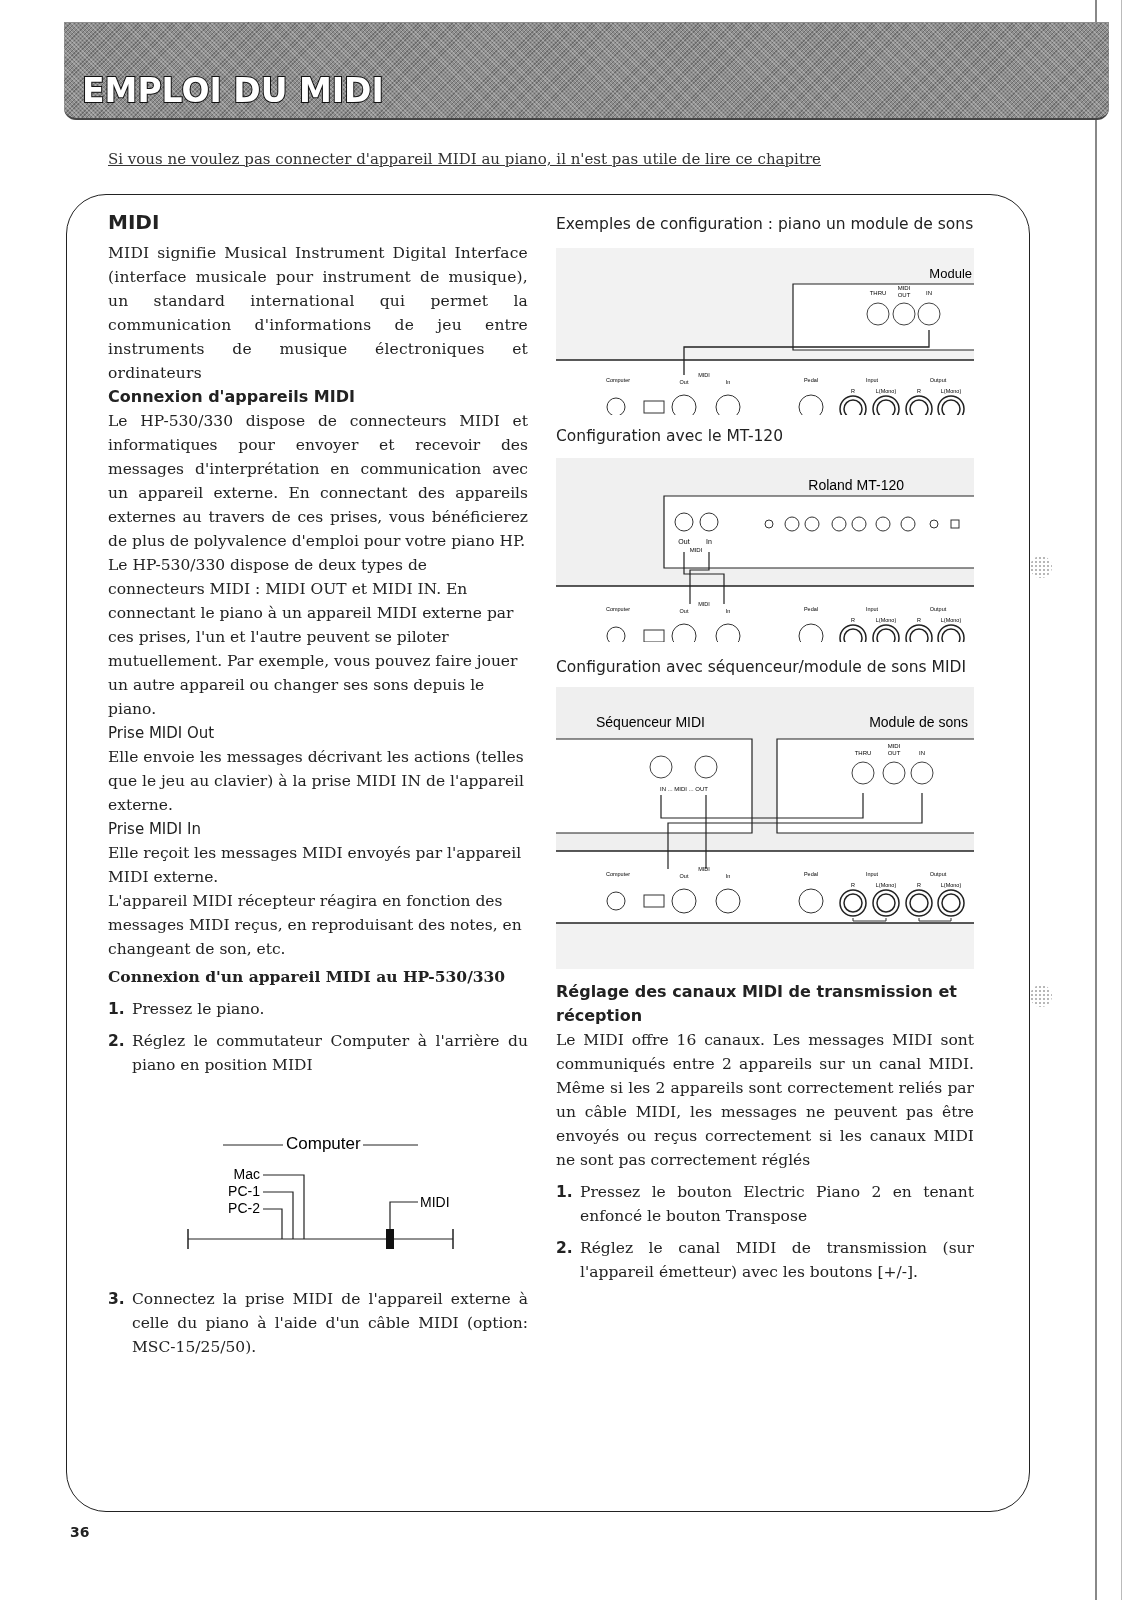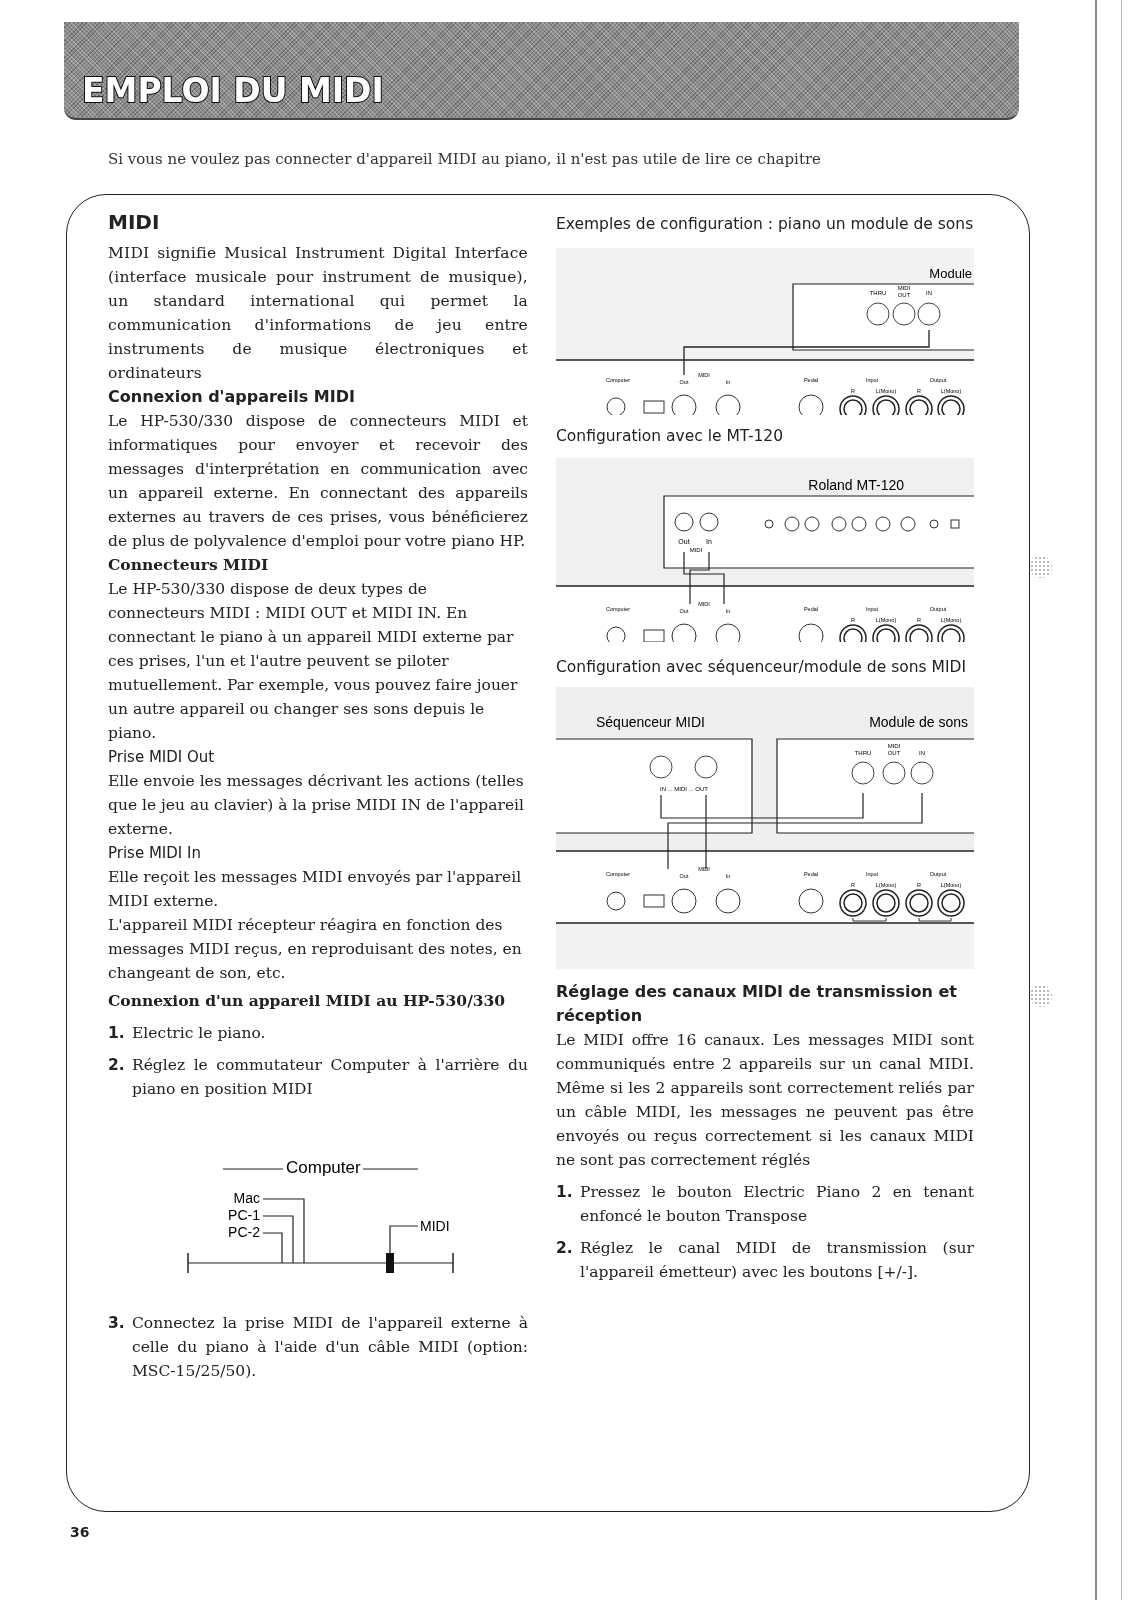--- a/index.html
+++ b/index.html
@@ -1,29 +1,29 @@
 <!DOCTYPE html>
 <html><head>
 <meta charset="utf-8">
 <style>
   html, body { margin:0; padding:0; background:#fff; }
   body { width:1131px; height:1600px; position:relative; overflow:hidden; color:#222;
          font-family:"DejaVu Serif", serif; }
-  .banner { position:absolute; left:64px; top:22px; width:924px; height:96px;
+  .banner { position:absolute; left:64px; top:22px; width:1045px; height:96px;
             border-radius:0 0 12px 12px;
             background:
               repeating-linear-gradient(45deg, rgba(255,255,255,0.25) 0 1px, transparent 1px 3px),
               repeating-linear-gradient(-45deg, rgba(0,0,0,0.25) 0 1px, transparent 1px 3px),
               #8e8e8e;
-            border-bottom:2px solid #444;padding-left:31px; }
+            border-bottom:2px solid #444; }
   .banner-title { position:absolute; left:18px; bottom:8px; font-family:"DejaVu Sans", sans-serif;
             font-weight:bold; font-size:33px; color:#fff; letter-spacing:0;
             -webkit-text-stroke:2px #111; paint-order:stroke fill;
             text-shadow: 0 0 0 #111; }
-  .intro { position:absolute; left:108px; top:150px; font-size:15px; color:#333; }
+  .intro { position:absolute; left:108px; top:150px; font-size:15px; color:#333;text-decoration:underline; }
   .frame { position:absolute; left:66px; top:194px; width:962px; height:1316px;
            border:1.5px solid #222; border-radius:40px 40px 40px 40px; }
   .col { position:absolute; font-size:15.5px; line-height:24px; }
   .left { left:108px; top:207px; width:420px; }
   .right { left:556px; top:212px; width:418px; }
   .h1 { font-family:"DejaVu Sans", sans-serif; font-weight:bold; font-size:20px; margin:0 0 4px 0; line-height:30px;}
   .h2 { font-family:"DejaVu Sans", sans-serif; font-weight:bold; font-size:16px; line-height:24px; margin:0; }
   .h3 { font-weight:bold; font-size:15.5px; margin:0; line-height:24px; }
   .sans { font-family:"DejaVu Sans", sans-serif; font-size:15px; }
   p { margin:0; }
@@ -53,32 +53,31 @@
 </div>
 <div class="intro">Si vous ne voulez pas connecter d'appareil MIDI au piano, il n'est pas utile de lire ce chapitre</div>
 
 <div class="frame"></div>
 
 <div class="col left">
   <div class="h1">MIDI</div>
   <p class="just" style="letter-spacing:0.2px;">MIDI signifie Musical Instrument Digital Interface (interface musicale pour instrument de musique), un standard international qui permet la communication d'informations de jeu entre instruments de musique électroniques et ordinateurs</p>
   <div class="h2">Connexion d'appareils MIDI</div>
   <p class="just">Le HP-530/330 dispose de connecteurs MIDI et informatiques pour envoyer et recevoir des messages d'interprétation en communication avec un appareil externe. En connectant des appareils externes au travers de ces prises, vous bénéficierez de plus de polyvalence d'emploi pour votre piano HP.</p>
-  <div class="h3">Connecteurs MIDI</div>
   <p>Le HP-530/330 dispose de deux types de connecteurs MIDI : MIDI OUT et MIDI IN. En connectant le piano à un appareil MIDI externe par ces prises, l'un et l'autre peuvent se piloter mutuellement. Par exemple, vous pouvez faire jouer un autre appareil ou changer ses sons depuis le piano.</p>
   <div class="sans">Prise MIDI Out</div>
   <p>Elle envoie les messages décrivant les actions (telles que le jeu au clavier) à la prise MIDI IN de l'appareil externe.</p>
   <div class="sans">Prise MIDI In</div>
   <p>Elle reçoit les messages MIDI envoyés par l'appareil MIDI externe.</p>
   <p>L'appareil MIDI récepteur réagira en fonction des messages MIDI reçus, en reproduisant des notes, en changeant de son, etc.</p>
   <div class="h3" style="margin-top:4px;">Connexion d'un appareil MIDI au HP-530/330</div>
 
   <div class="step">
     <span class="num">1.</span>
-    <span class="txt">Electric le piano.</span>
+    <span class="txt">Pressez le piano.</span>
   </div>
   <div class="step">
     <span class="num">2.</span>
     <span class="txt">Réglez le commutateur Computer à l'arrière du piano en position MIDI</span>
   </div>
 
   <svg width="420" height="200" viewBox="0 0 420 200" style="display:block;margin-top:10px;">
     <line x1="115" y1="58" x2="175" y2="58" stroke="#222" stroke-width="1"></line>
     <text x="178" y="62" font-size="17">Computer</text>
     <line x1="255" y1="58" x2="310" y2="58" stroke="#222" stroke-width="1"></line>

